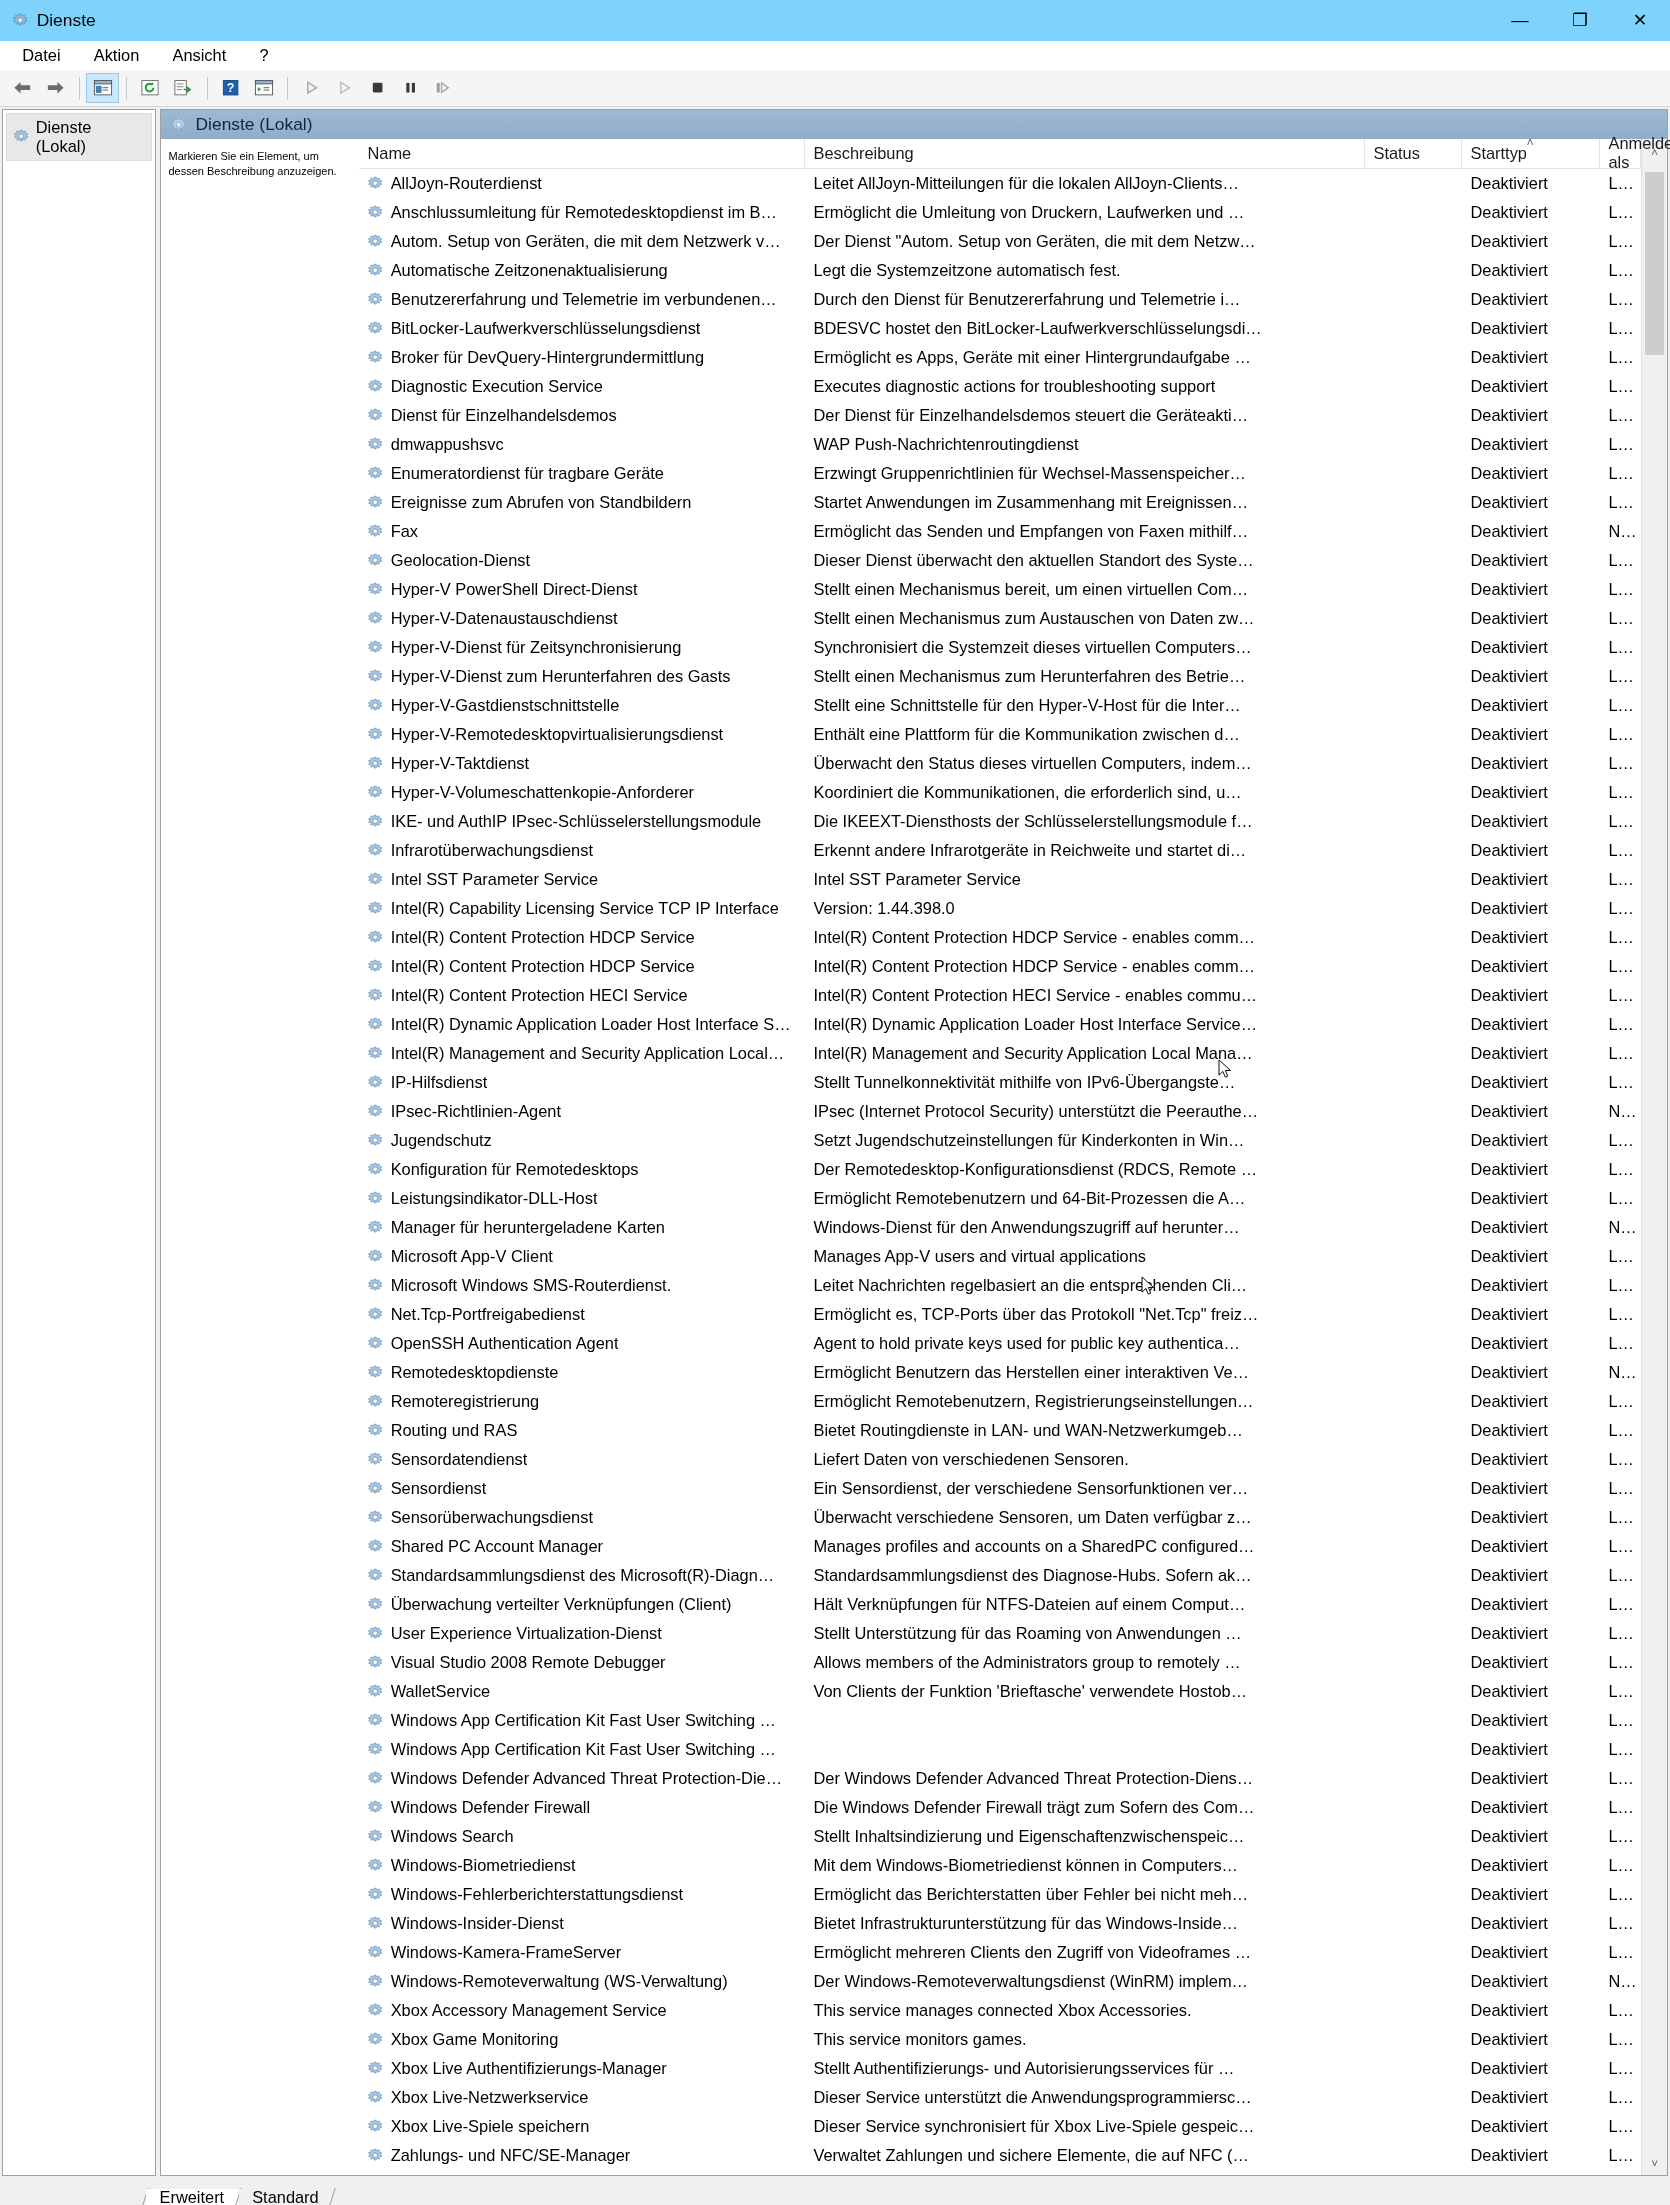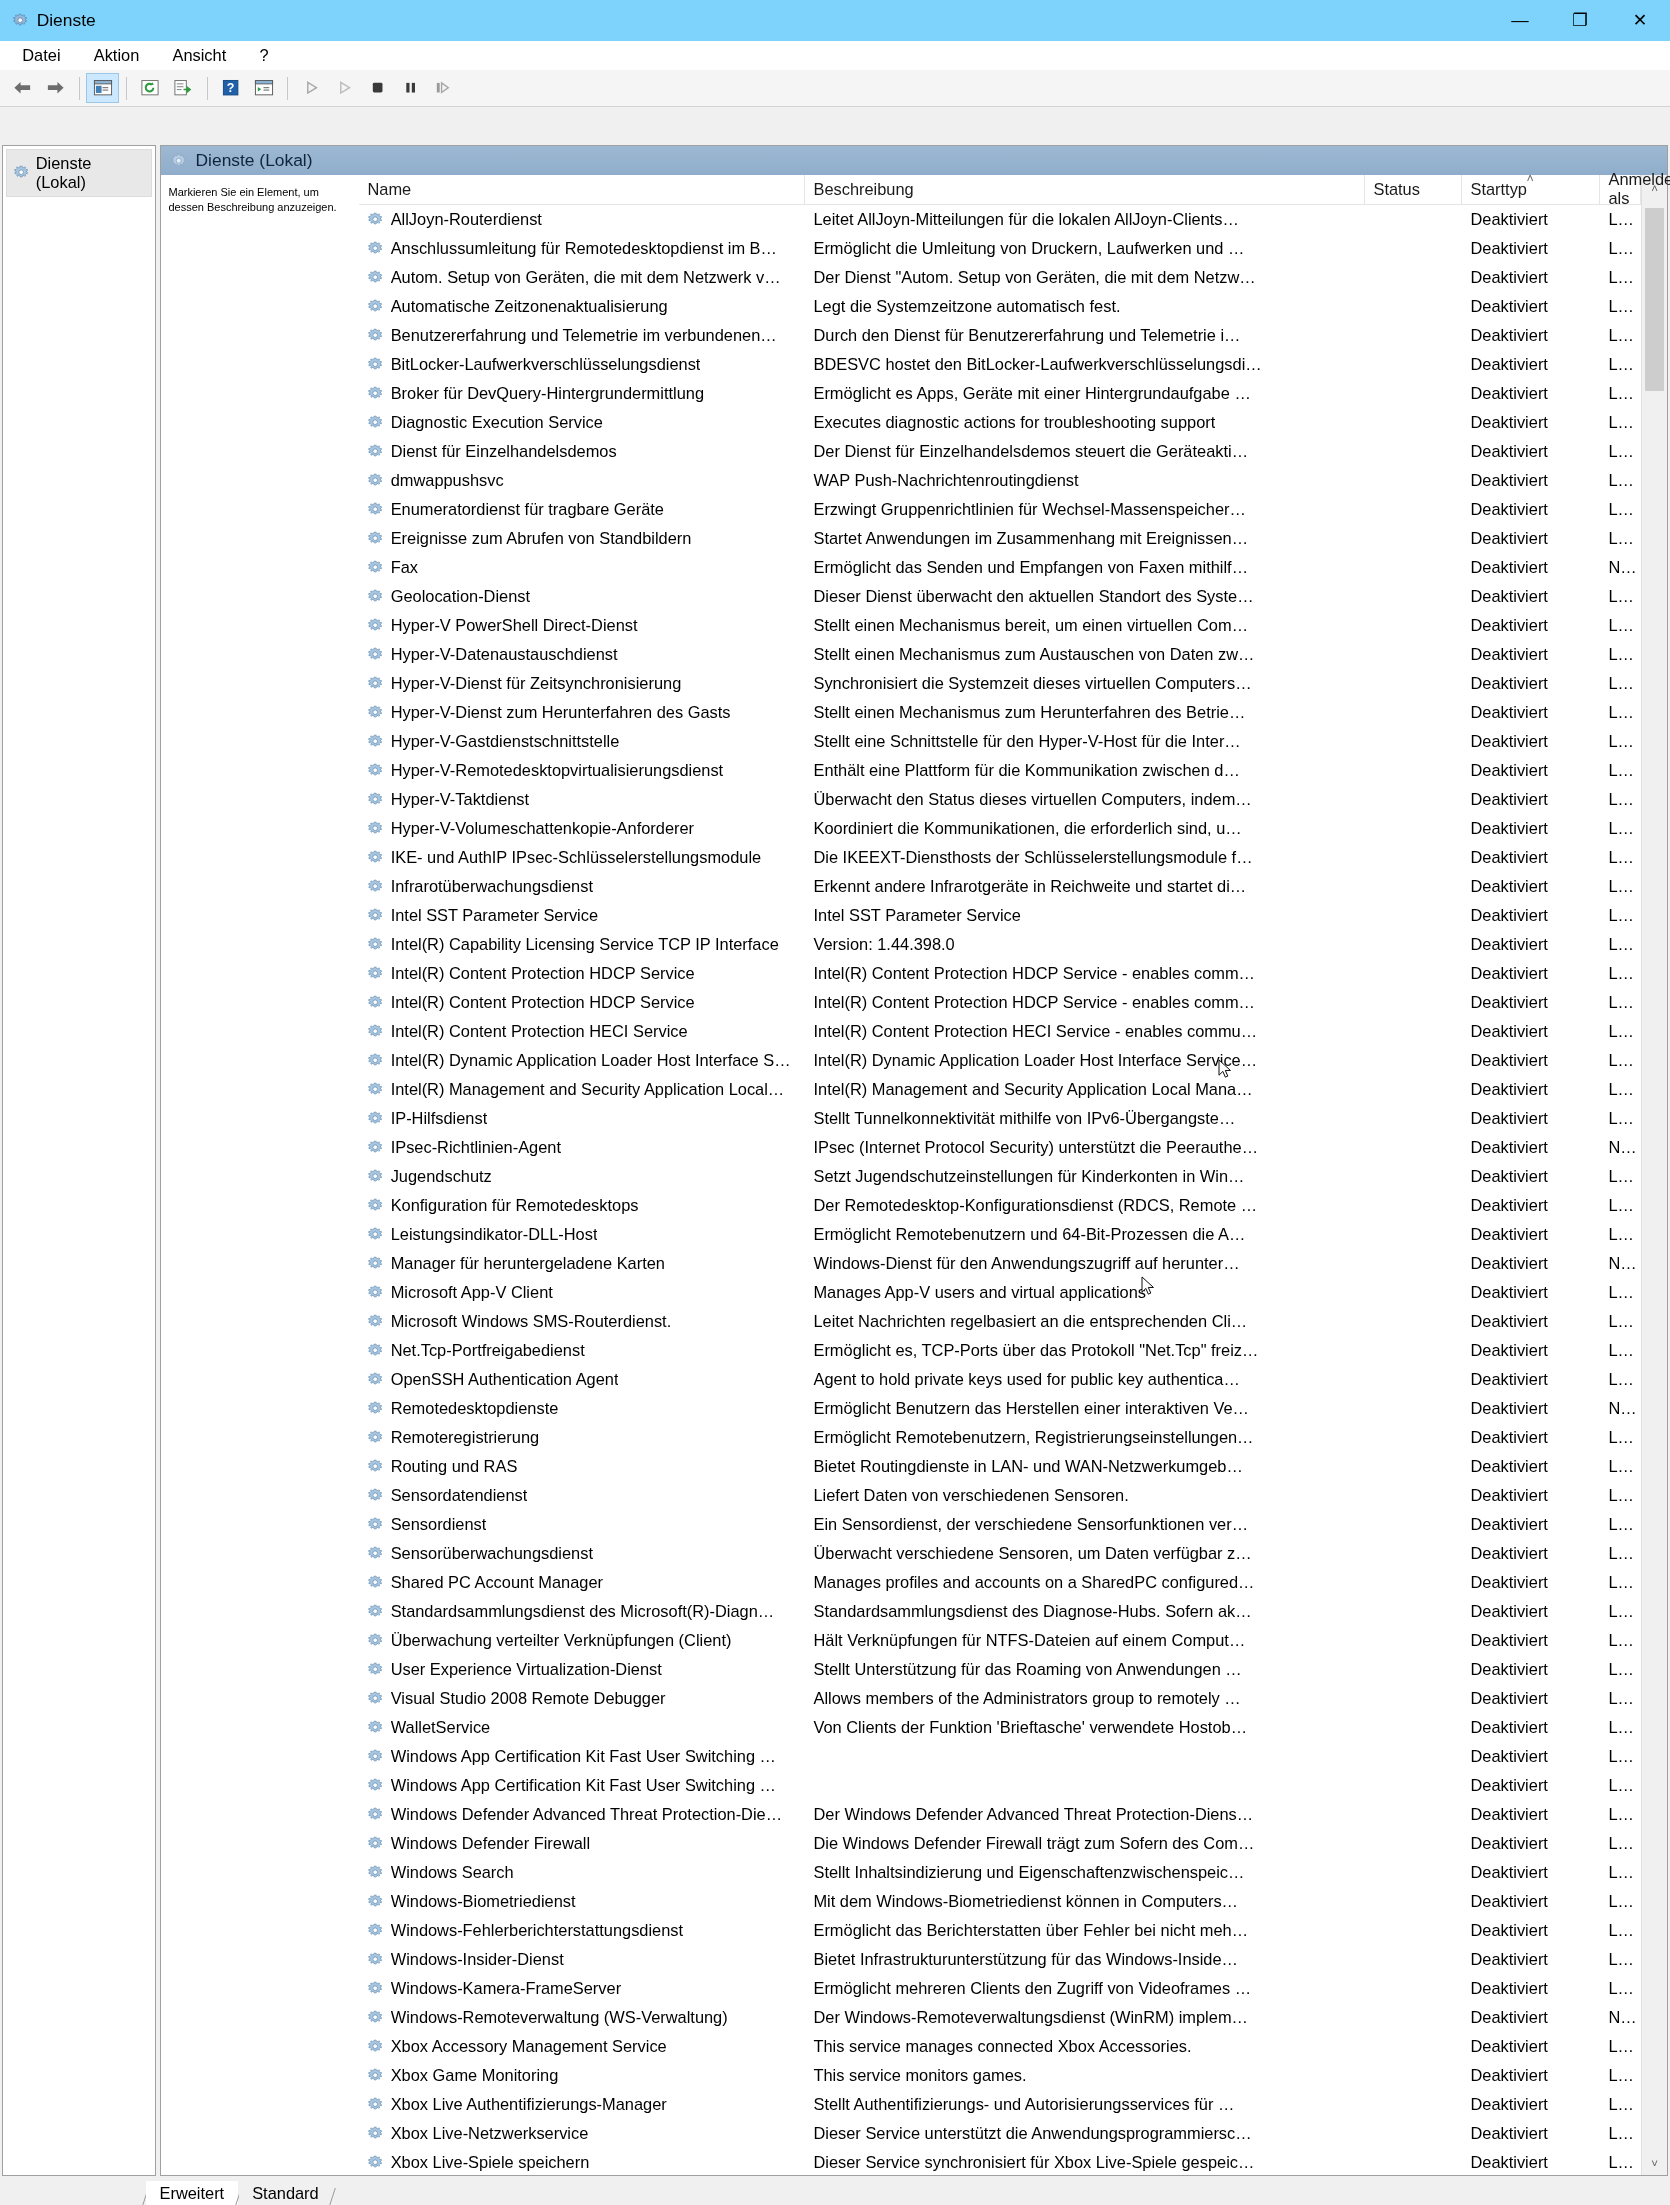--- a/index.html
+++ b/index.html
@@ -24,21 +24,21 @@
   .menu-item{padding:2.9px 12.6px;font-size:16.4px;color:#000;}
 
   
   .toolbar{height:36px;background:#f5f5f5;border-bottom:1px solid #d4d4d4;
            display:flex;align-items:center;padding-left:5.8px;gap:0;flex:0 0 auto;}
   .tb-btn{width:33px;height:30px;display:flex;align-items:center;justify-content:center;position:relative;}
   .tb-btn.active{background:#cce8ff;border:1px solid #9cc8e8;box-sizing:border-box;}
   .tb-sep{width:1px;height:23px;background:#c8c8c8;margin:0 6.8px;}
 
   
-  .body{flex:1 1 auto;display:flex;min-height:0;background:#f0f0f0;padding:1.9px 1.9px 0 1.9px;box-sizing:border-box;margin-top:36px;}
+  .body{flex:1 1 auto;display:flex;min-height:0;background:#f0f0f0;padding:1.9px 1.9px 0 1.9px;box-sizing:border-box;}
   .left-pane{width:154px;background:#ffffff;border:1px solid #a0a0a0;box-sizing:border-box;flex:0 0 auto;}
   .tree-node{display:flex;align-items:center;gap:6.8px;padding:3.9px 5.8px;margin:2.9px;background:#e8e8e8;border:1px solid #dcdcdc;}
   .tree-label{font-size:16.4px;}
   .right-pane{flex:1 1 auto;margin-left:3.9px;background:#ffffff;border:1px solid #a0a0a0;
               box-sizing:border-box;display:flex;flex-direction:column;min-width:0;}
 
   
   .pane-header{height:29px;background:linear-gradient(to bottom,#9db8d2 0%,#8fadcb 100%);
                display:flex;align-items:center;padding-left:9.7px;gap:8.7px;flex:0 0 auto;position:relative;}
   .pane-header-title{font-size:17.4px;color:#10243e;}
@@ -77,21 +77,21 @@
             font-size:11.6px;color:#606060;background:#f0f0f0;}
   .sb-track{flex:1 1 auto;width:25px;background:#f0f0f0;position:relative;}
   .sb-thumb{position:absolute;left:2.9px;width:19.3px;background:#cdcdcd;border-radius:1px;}
 
   
   .gear{width:16.4px;height:16.4px;flex:0 0 auto;display:inline-block;}
 
   
   .tabbar{height:29px;background:#f0f0f0;display:flex;align-items:flex-end;
           padding-left:145px;flex:0 0 auto;box-sizing:border-box;}
-  .tab{height:24px;display:flex;align-items:center;padding:0 13.5px;font-size:16.4px;
+  .tab{height:16px;display:flex;align-items:center;padding:0 13.5px;font-size:16.4px;
        background:#f0f0f0;position:relative;}
   .tab.active{background:#ffffff;}
   .tab-sep{width:1px;height:17.4px;background:#9a9a9a;transform:skewX(-18deg);}
 
   .cursor{position:absolute;pointer-events:none;}
 </style>
 </head>
 <body>
 
 <div class="window">

